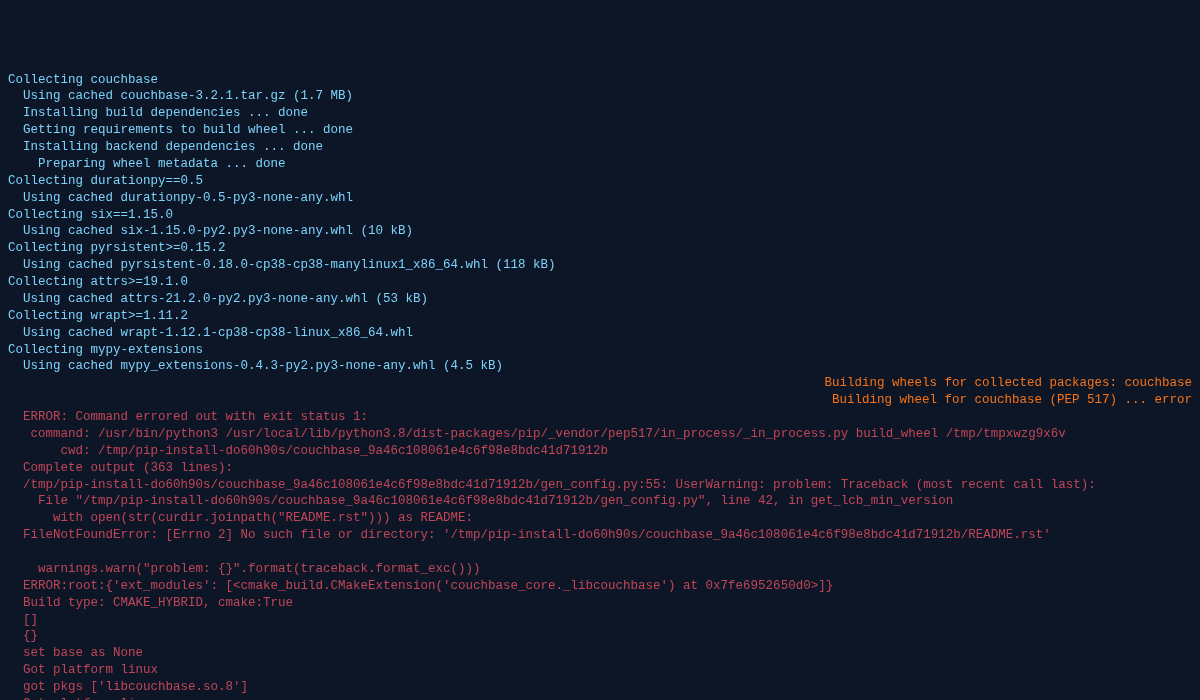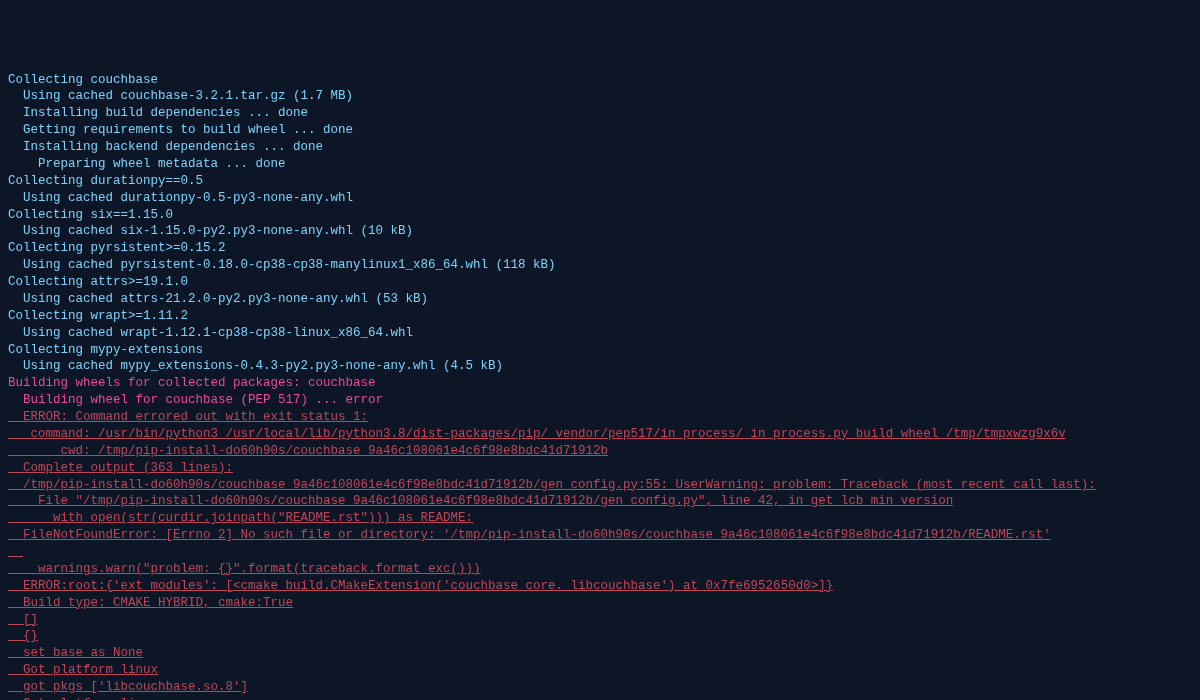--- a/index.html
+++ b/index.html
@@ -10,22 +10,22 @@
       line-height: 1.35;
       padding: 4px 8px;
       color: #c6c6c6;
       white-space: pre;
       overflow: hidden;
       width: 1200px;
       height: 700px;
     }
     .line { display: block; }
     .green { color: #7dd3fc; }
-    .teal { color: #ec4899; }
-    .red { color: #c04657; text-decoration: underline; }
+    .teal { color: #f97316; text-align: right; }
+    .red { color: #c04657; }
   </style>
 </head>
 <body>
 
 
 
 <div id="terminal"><span class="line green">Collecting couchbase</span><span class="line green">  Using cached couchbase-3.2.1.tar.gz (1.7 MB)</span><span class="line green">  Installing build dependencies ... done</span><span class="line green">  Getting requirements to build wheel ... done</span><span class="line green">  Installing backend dependencies ... done</span><span class="line green">    Preparing wheel metadata ... done</span><span class="line green">Collecting durationpy==0.5</span><span class="line green">  Using cached durationpy-0.5-py3-none-any.whl</span><span class="line green">Collecting six==1.15.0</span><span class="line green">  Using cached six-1.15.0-py2.py3-none-any.whl (10 kB)</span><span class="line green">Collecting pyrsistent&gt;=0.15.2</span><span class="line green">  Using cached pyrsistent-0.18.0-cp38-cp38-manylinux1_x86_64.whl (118 kB)</span><span class="line green">Collecting attrs&gt;=19.1.0</span><span class="line green">  Using cached attrs-21.2.0-py2.py3-none-any.whl (53 kB)</span><span class="line green">Collecting wrapt&gt;=1.11.2</span><span class="line green">  Using cached wrapt-1.12.1-cp38-cp38-linux_x86_64.whl</span><span class="line green">Collecting mypy-extensions</span><span class="line green">  Using cached mypy_extensions-0.4.3-py2.py3-none-any.whl (4.5 kB)</span><span class="line teal">Building wheels for collected packages: couchbase</span><span class="line teal">  Building wheel for couchbase (PEP 517) ... error</span><span class="line red">  ERROR: Command errored out with exit status 1:</span><span class="line red">   command: /usr/bin/python3 /usr/local/lib/python3.8/dist-packages/pip/_vendor/pep517/in_process/_in_process.py build_wheel /tmp/tmpxwzg9x6v</span><span class="line red">       cwd: /tmp/pip-install-do60h90s/couchbase_9a46c108061e4c6f98e8bdc41d71912b</span><span class="line red">  Complete output (363 lines):</span><span class="line red">  /tmp/pip-install-do60h90s/couchbase_9a46c108061e4c6f98e8bdc41d71912b/gen_config.py:55: UserWarning: problem: Traceback (most recent call last):</span><span class="line red">    File "/tmp/pip-install-do60h90s/couchbase_9a46c108061e4c6f98e8bdc41d71912b/gen_config.py", line 42, in get_lcb_min_version</span><span class="line red">      with open(str(curdir.joinpath("README.rst"))) as README:</span><span class="line red">  FileNotFoundError: [Errno 2] No such file or directory: '/tmp/pip-install-do60h90s/couchbase_9a46c108061e4c6f98e8bdc41d71912b/README.rst'</span><span class="line red">  </span><span class="line red">    warnings.warn("problem: {}".format(traceback.format_exc()))</span><span class="line red">  ERROR:root:{'ext_modules': [&lt;cmake_build.CMakeExtension('couchbase_core._libcouchbase') at 0x7fe6952650d0&gt;]}</span><span class="line red">  Build type: CMAKE_HYBRID, cmake:True</span><span class="line red">  []</span><span class="line red">  {}</span><span class="line red">  set base as None</span><span class="line red">  Got platform linux</span><span class="line red">  got pkgs ['libcouchbase.so.8']</span><span class="line red">  Got platform linux</span></div>
 
 
 

